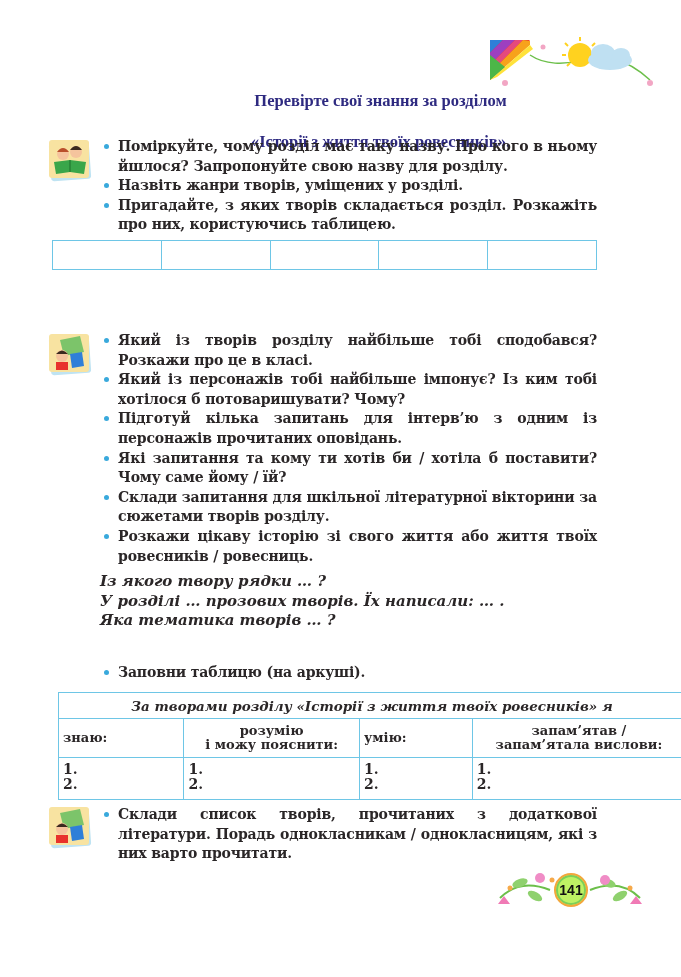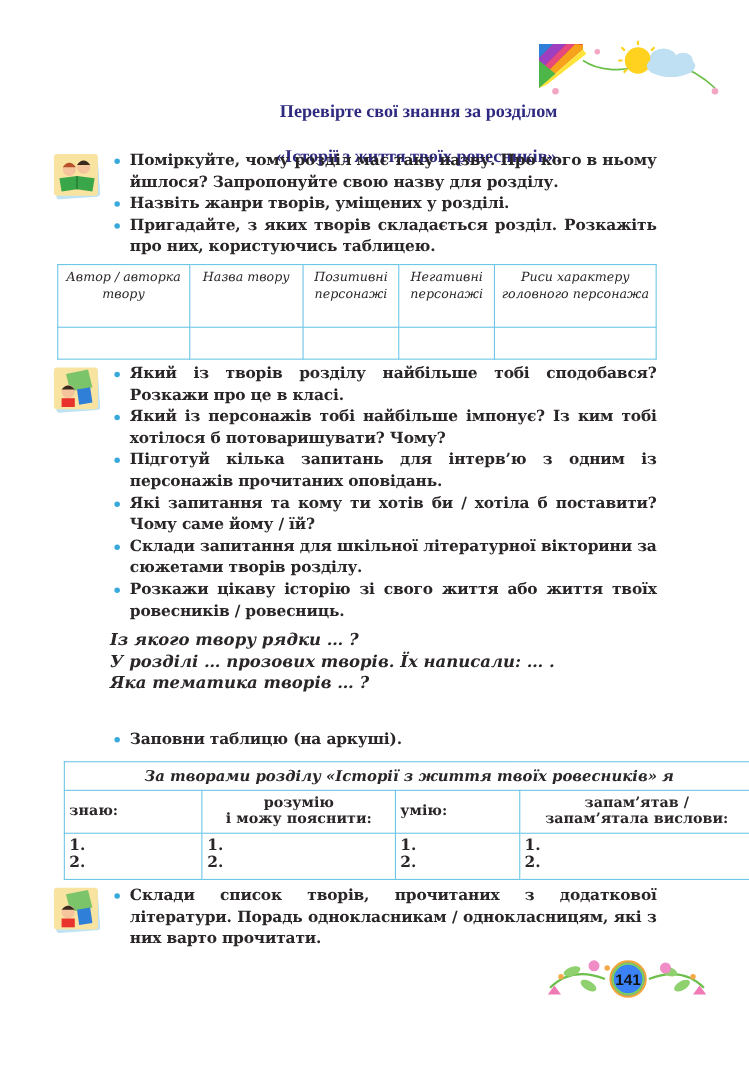--- a/index.html
+++ b/index.html
@@ -48,21 +48,21 @@
     font-style: italic; font-weight: bold; text-align: center; height: 23px; font-size: 13.5px;
   }
   table.t2 tr.hd td { height: 36px; font-weight: bold; }
   table.t2 tr.hd td.c { text-align: center; }
   table.t2 tr.nums td { height: 36px; vertical-align: top; font-weight: bold; font-size: 14px; line-height: 15px; padding-top: 4px; }
   .icon-card { position: absolute; width: 50px; height: 44px; }
   .page-num-wrap { position: absolute; left: 490px; top: 868px; width: 160px; height: 50px; }
   .page-num {
     position: absolute; left: 64px; top: 5px; width: 30px; height: 30px; border-radius: 50%;
     border: 2px solid #f2a73b; box-shadow: 0 0 0 2px #7bcf5a inset;
-    background: #3b82f6; text-align: center; line-height: 30px;
+    background: #bef264; text-align: center; line-height: 30px;
     font-family: "Liberation Sans", sans-serif; font-weight: bold; font-size: 14px; color: #111;
   }
 </style>
 </head>
 <body>
 
 <svg class="abs" style="left:485px;top:35px" width="180" height="60" viewBox="0 0 180 60">
   <g>
     <path d="M5 5 L45 5 L5 45 Z" fill="#e8322c"></path>
     <path d="M5 5 L18 5 L5 18 Z" fill="#2f7fd8"></path>
@@ -110,27 +110,20 @@
 </svg>
 
 <ul class="list txt" style="top:137px">
   <li><span class="bullet"></span><span>Поміркуйте, чому розділ має таку назву. Про кого в ньому йшлося? Запропонуйте свою назву для розділу.</span></li>
   <li><span class="bullet"></span><span>Назвіть жанри творів, уміщених у розділі.</span></li>
   <li><span class="bullet"></span><span>Пригадайте, з яких творів складається розділ. Розкажіть про них, користуючись таблицею.</span></li>
 </ul>
 
 <table class="t1">
   <tbody>
-      <tr class="h">
-    <td style="width:22%">Автор / авторка твору</td>
-    <td style="width:19%">Назва твору</td>
-    <td style="width:16%">Позитивні персонажі</td>
-    <td style="width:16%">Негативні персонажі</td>
-    <td style="width:27%">Риси характеру головного персонажа</td>
-  </tr>
   <tr class="e">
     <td></td>
     <td></td>
     <td></td>
     <td></td>
     <td></td>
   </tr>
 </tbody>
   </table>
 

